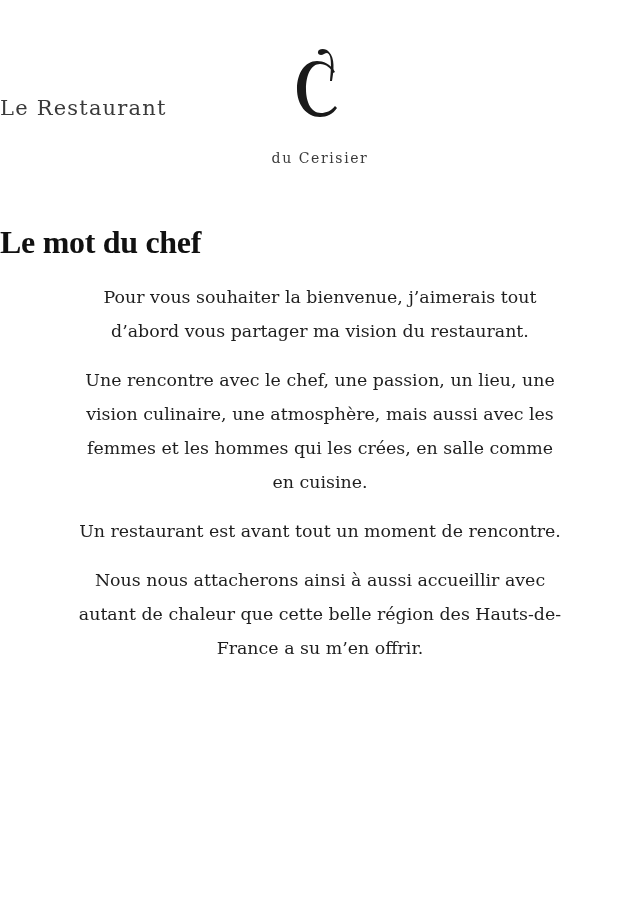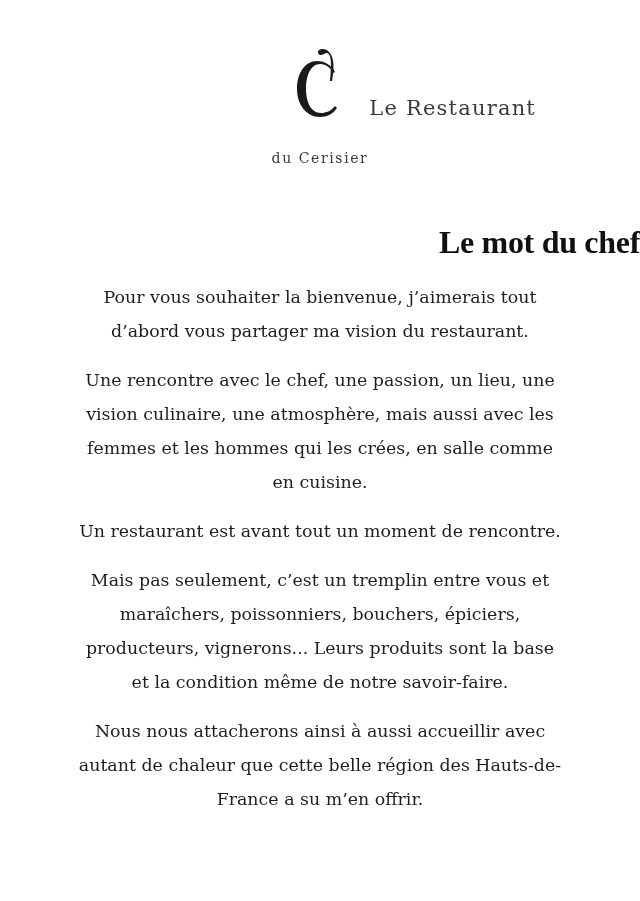--- a/index.html
+++ b/index.html
@@ -25,21 +25,21 @@
       display: block;
       width: 70px;
       height: 80px;
       margin: 0 auto;
     }
     .logo-name {
       position: absolute;
       left: 0;
       width: 536px;
       top: 96px;
-      text-align: right;
+      text-align: left;
       font-family: "DejaVu Serif", serif;
       font-size: 21px;
       letter-spacing: 1.2px;
       color: #3a3a3a;
     }
     .logo-sub {
       position: absolute;
       left: 0;
       width: 640px;
       top: 125px;
@@ -48,21 +48,21 @@
       font-size: 14px;
       letter-spacing: 1.6px;
       color: #3a3a3a;
       margin-top: 25px;
     }
     .title {
       position: absolute;
       left: 0;
       width: 640px;
       top: 224px;
-      text-align: right;
+      text-align: left;
       font-family: "Liberation Serif", serif;
       font-size: 32px;
       font-weight: bold;
       color: #111;
       letter-spacing: -0.3px;
     }
     .content {
       position: absolute;
       left: 75px;
       width: 490px;
@@ -90,15 +90,14 @@
 </div>
 <div class="logo-name">Le Restaurant</div>
 <div class="logo-sub">du Cerisier</div>
 
 <h1 class="title" style="margin:0;">Le mot du chef</h1>
 
 <div class="content">
   <p>Pour vous souhaiter la bienvenue, j’aimerais tout d’abord vous partager ma vision du restaurant.</p>
   <p>Une rencontre avec le chef, une passion, un lieu, une vision culinaire, une atmosphère, mais aussi avec les femmes et les hommes qui les crées, en salle comme en cuisine.</p>
   <p>Un restaurant est avant tout un moment de rencontre.</p>
-  <p>Mais pas seulement, c’est un tremplin entre vous et maraîchers, poissonniers, bouchers, épiciers, producteurs, vignerons... Leurs produits sont la base et la condition même de notre savoir-faire.</p>
   <p>Nous nous attacherons ainsi à aussi accueillir avec autant de chaleur que cette belle région des Hauts-de-France a su m’en offrir.</p>
 </div>
 
 </body></html>

